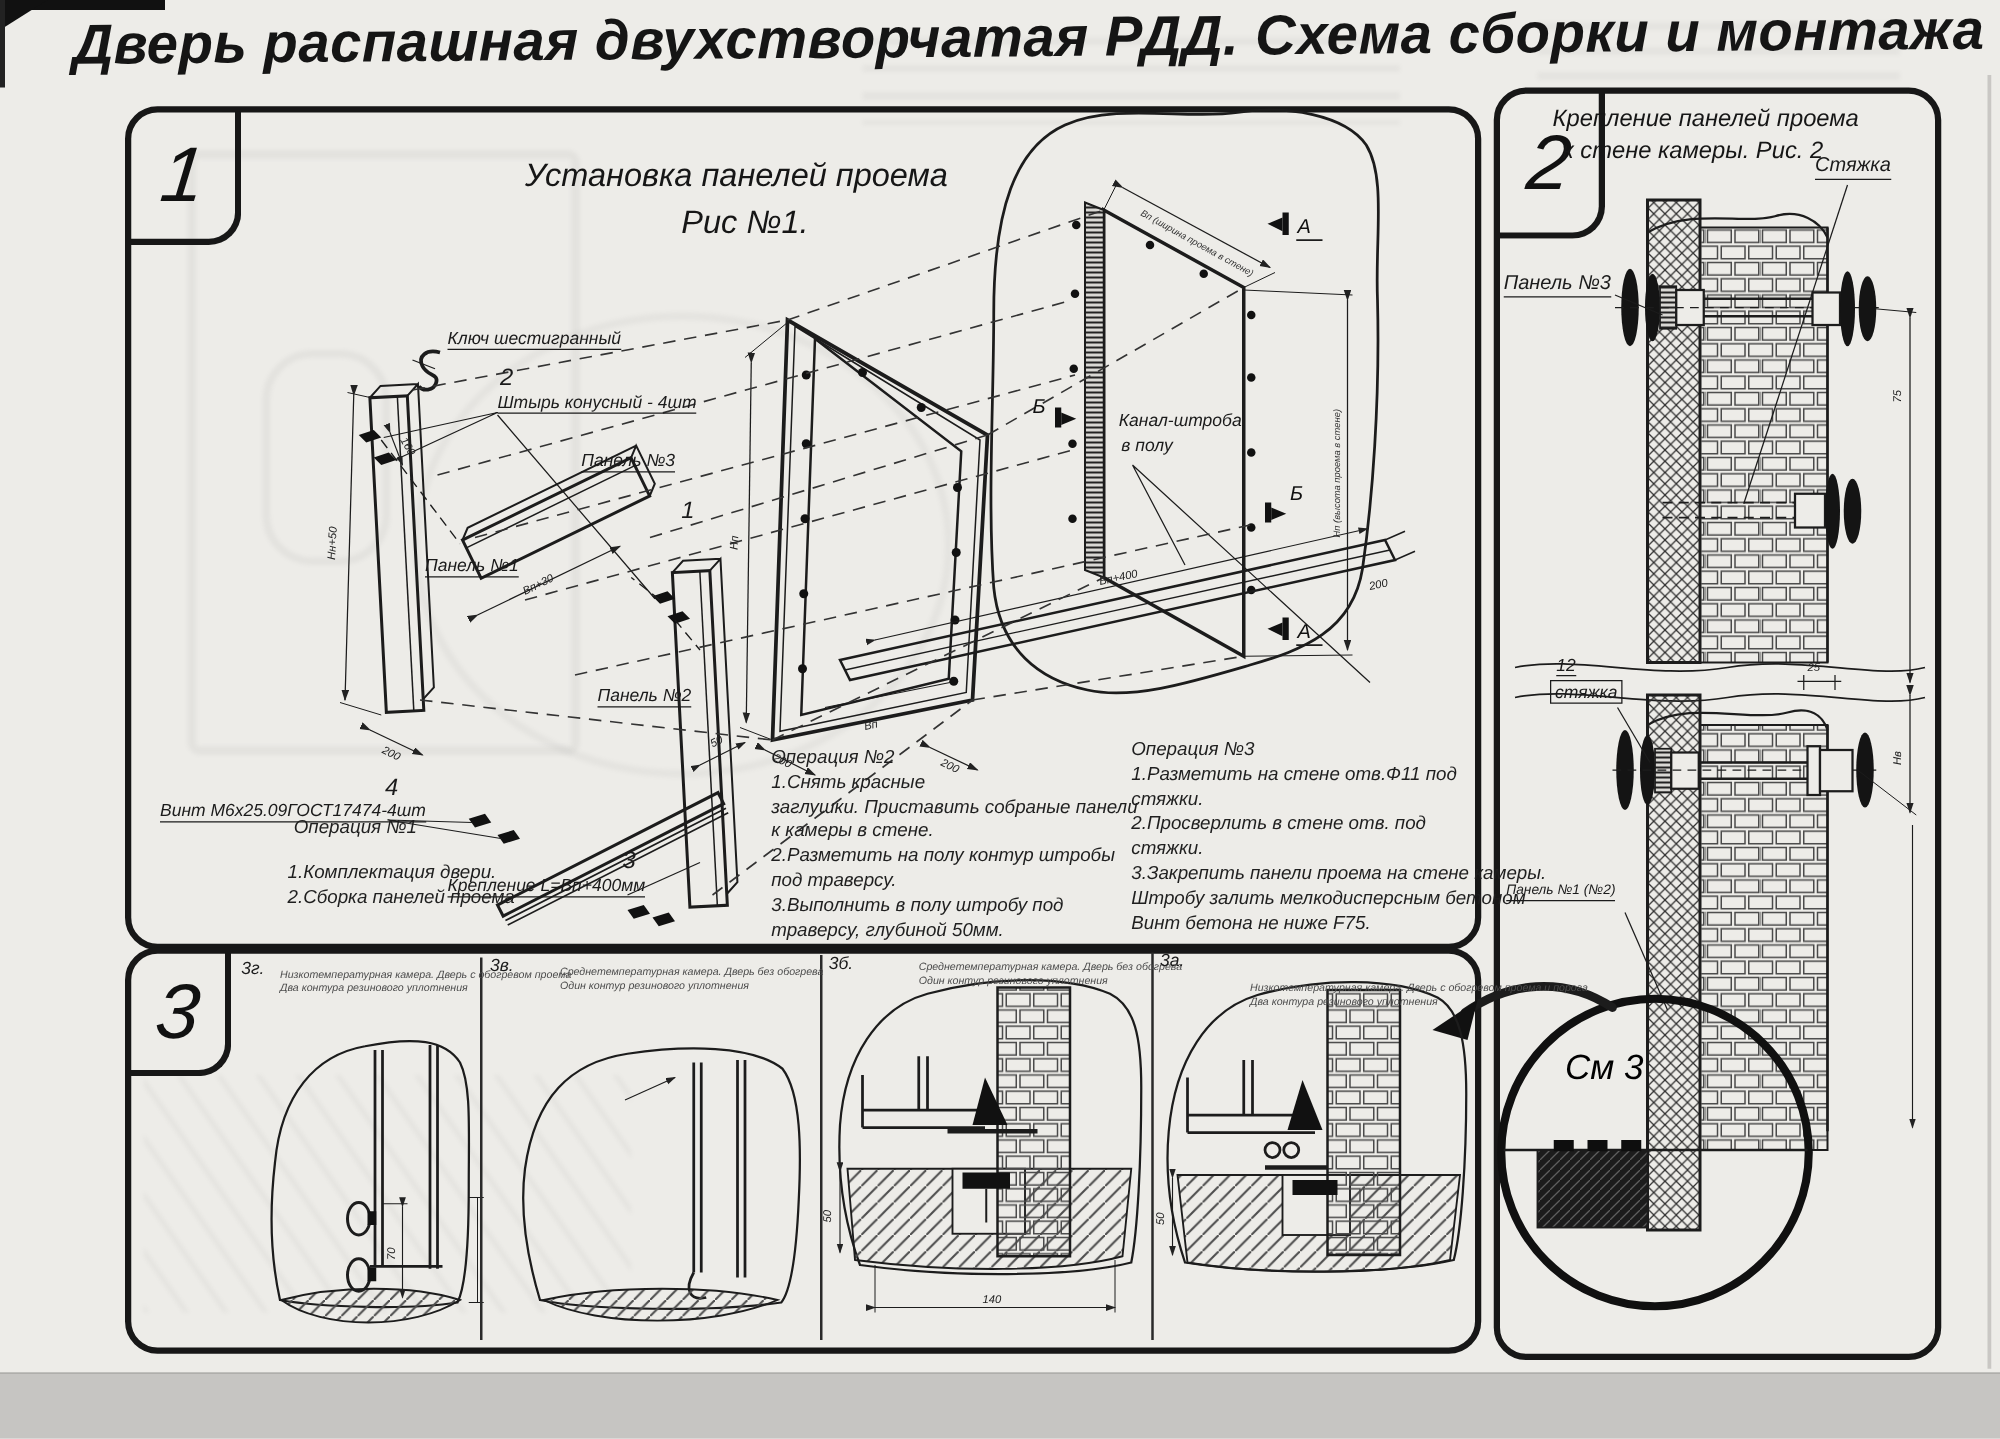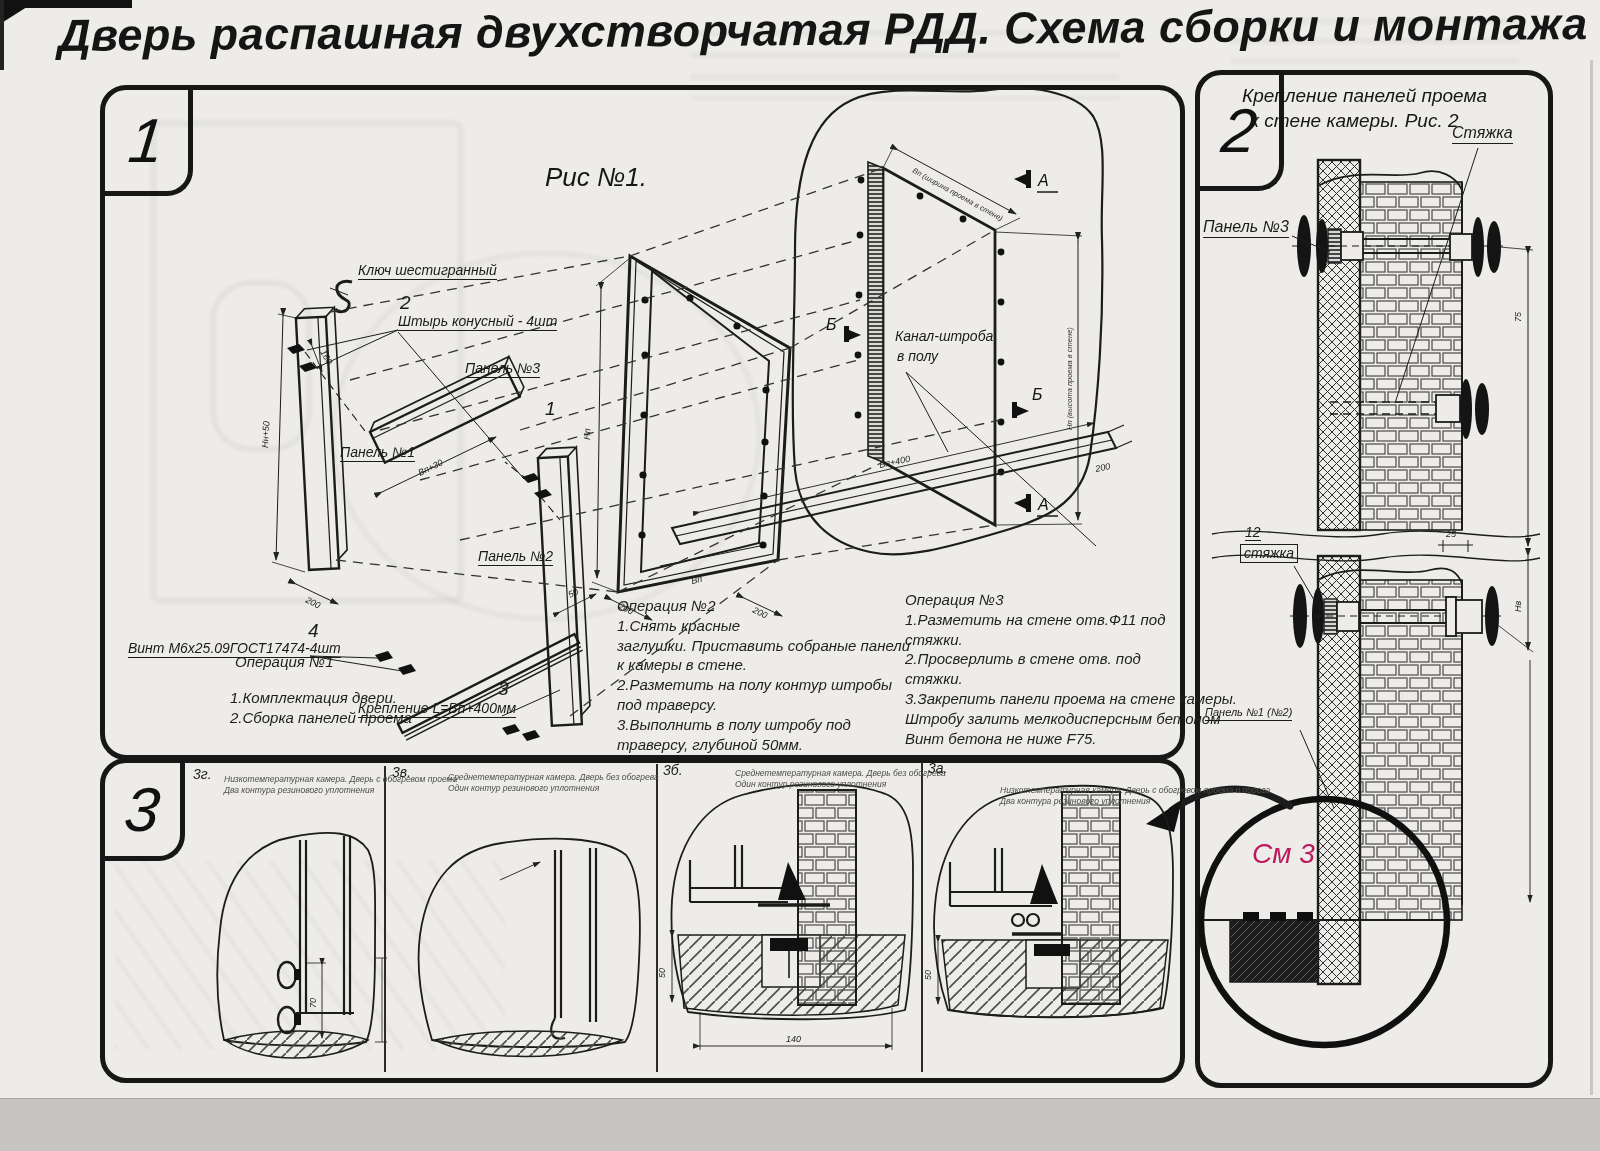--- a/index.html
+++ b/index.html
@@ -15,21 +15,21 @@
         display:flex;align-items:center;justify-content:center;background:transparent}
   .badge{font:italic 62px "Liberation Sans",sans-serif;color:#111;transform:skewX(-6deg)}
   .lbl{position:absolute;font:italic 14px/1.15 "Liberation Sans",sans-serif;color:#1b1b1b;white-space:nowrap}
   .u{border-bottom:1.6px solid #1b1b1b;padding-bottom:1px}
   .num{font-size:19px}
   .op{position:absolute;font:italic 15px/1.32 "Liberation Sans",sans-serif;color:#1f1f1f;white-space:nowrap}
   .h1s{position:absolute;font:italic 26px "Liberation Sans",sans-serif;color:#161616;white-space:nowrap}
   .h2s{position:absolute;font:italic 19px "Liberation Sans",sans-serif;color:#161616;white-space:nowrap}
   .cap{position:absolute;font:italic 8.5px/1.3 "Liberation Sans",sans-serif;color:#4c4c4c;white-space:nowrap}
   .sub{position:absolute;font:italic 14px "Liberation Sans",sans-serif;color:#1b1b1b}
-  .see{position:absolute;font:italic 28px "Liberation Sans",sans-serif;color:#be185d;white-space:nowrap}
+  .see{position:absolute;font:italic 28px "Liberation Sans",sans-serif;color:#000000;white-space:nowrap}
   .ghost{position:absolute;opacity:.07;filter:blur(1.6px);pointer-events:none}
   .band{position:absolute;left:0;top:1098px;width:1600px;height:53px;background:#c6c5c2;border-top:1px solid #a8a7a4}
   svg text{font-family:"Liberation Sans",sans-serif}
   .dimt{font-style:italic;font-size:9px;fill:#222}
   .dimtt{font-style:italic;font-size:7.5px;fill:#333}
   .mk{font-style:italic;font-size:16px;fill:#111}
 </style>
 </head>
 <body>
 
@@ -383,20 +383,21 @@
       <polygon points="1042,864 1058,904 1030,904" fill="#111" stroke="none"></polygon>
       <path d="M1012,934 L1062,934" stroke-width="3.6"></path>
       <circle cx="1018" cy="920" r="6" stroke-width="2.2"></circle>
       <circle cx="1033" cy="920" r="6" stroke-width="2.2"></circle>
       <rect x="1034" y="944" width="36" height="12" fill="#111" stroke="none"></rect>
       <path d="M938,942 L938,1004" stroke-width=".9" marker-start="url(#ar)" marker-end="url(#ar)"></path>
     </g>
     <text class="dimt" x="931" y="980" transform="rotate(-90 931 980)">50</text>
   </svg>
 
+  <div class="h1s" style="left:420px;top:125px">Установка панелей проема</div>
   <div class="h1s" style="left:545px;top:162px">Рис №1.</div>
 
   <div class="lbl u" style="left:358px;top:262px">Ключ шестигранный</div>
   <div class="lbl num" style="left:400px;top:292px">2</div>
   <div class="lbl u" style="left:398px;top:313px">Штырь конусный - 4шт</div>
   <div class="lbl u" style="left:465px;top:360px">Панель №3</div>
   <div class="lbl u" style="left:340px;top:444px">Панель №1</div>
   <div class="lbl num" style="left:545px;top:398px">1</div>
   <div class="lbl u" style="left:478px;top:548px">Панель №2</div>
   <div class="lbl num" style="left:308px;top:620px">4</div>

